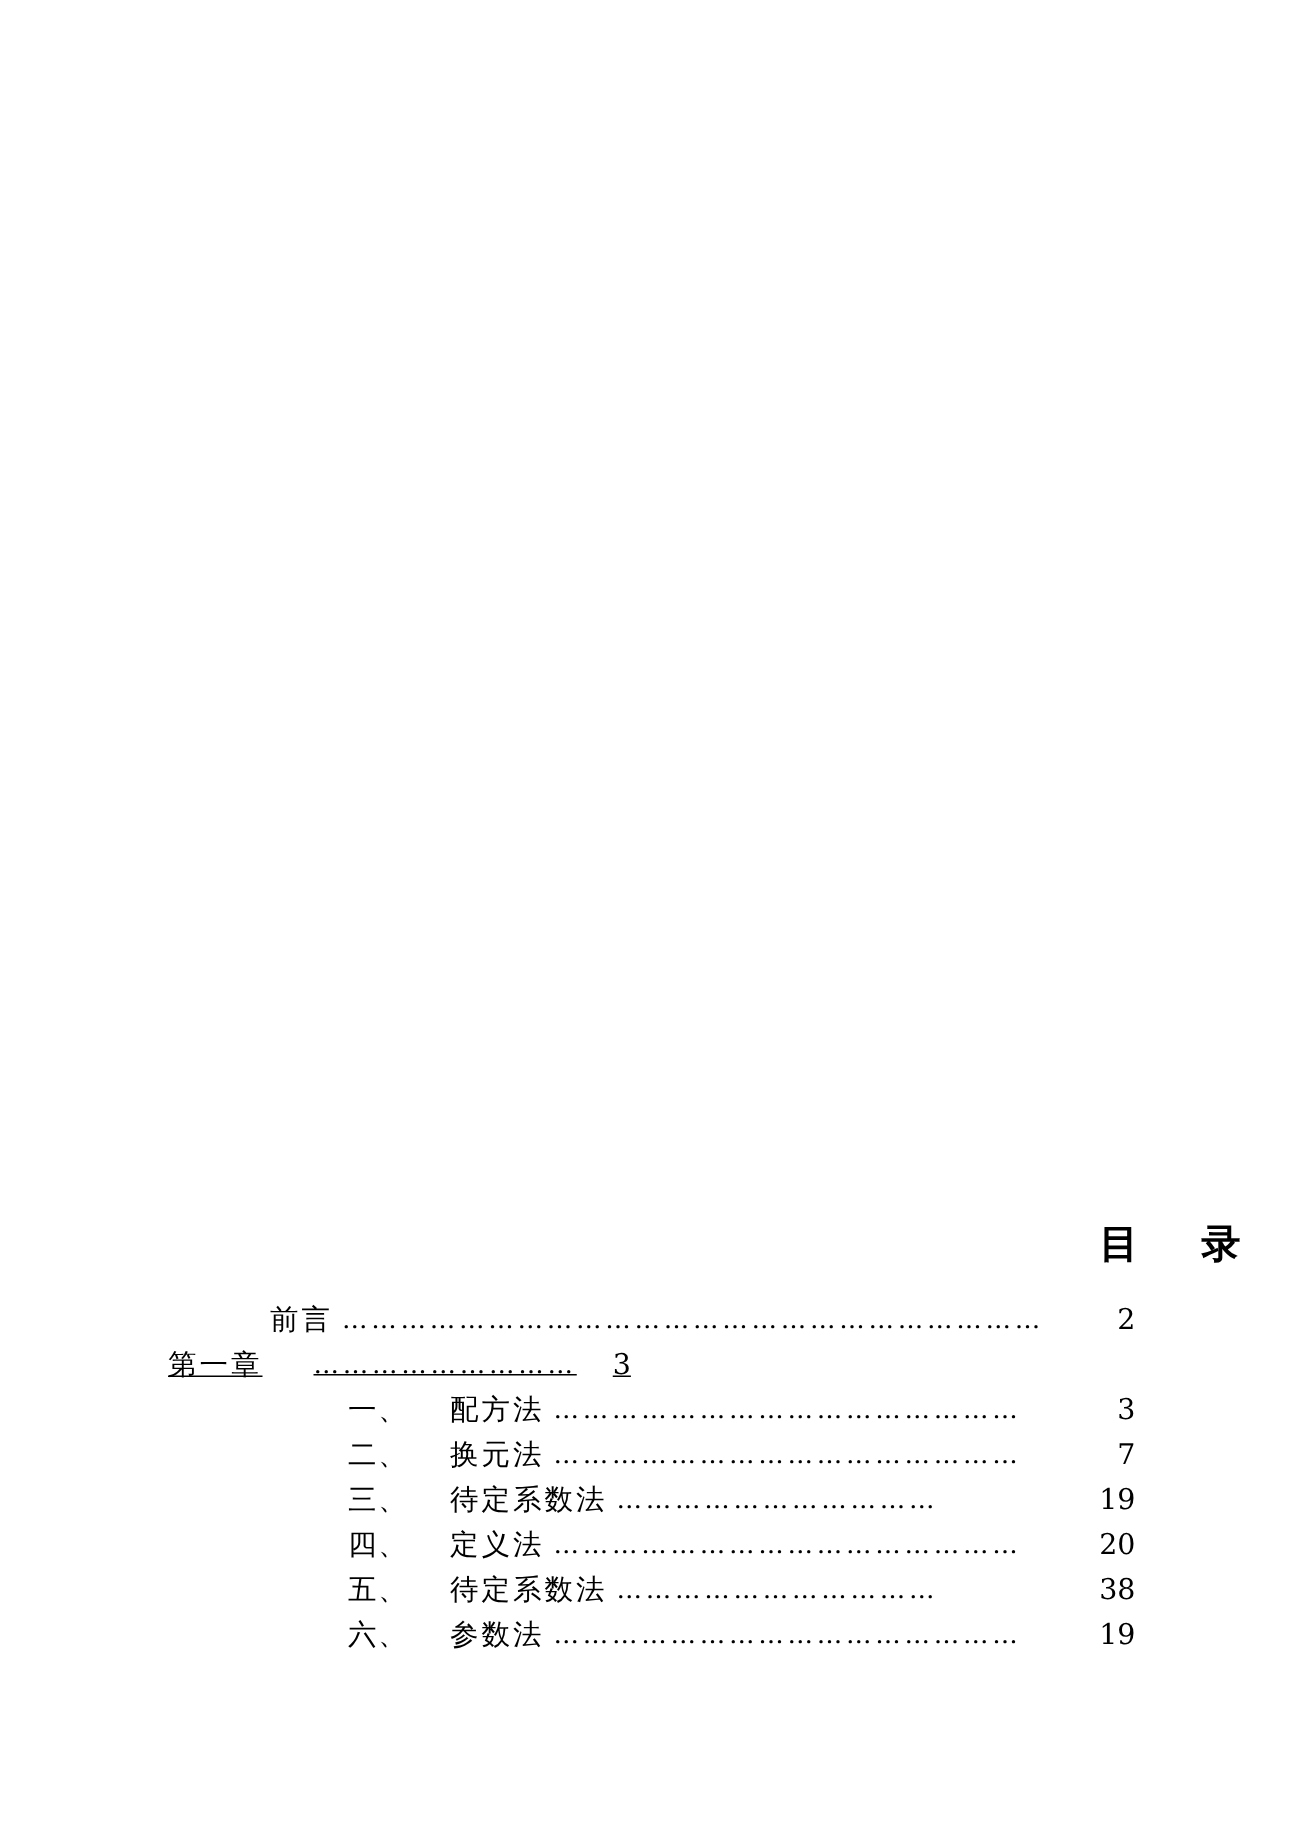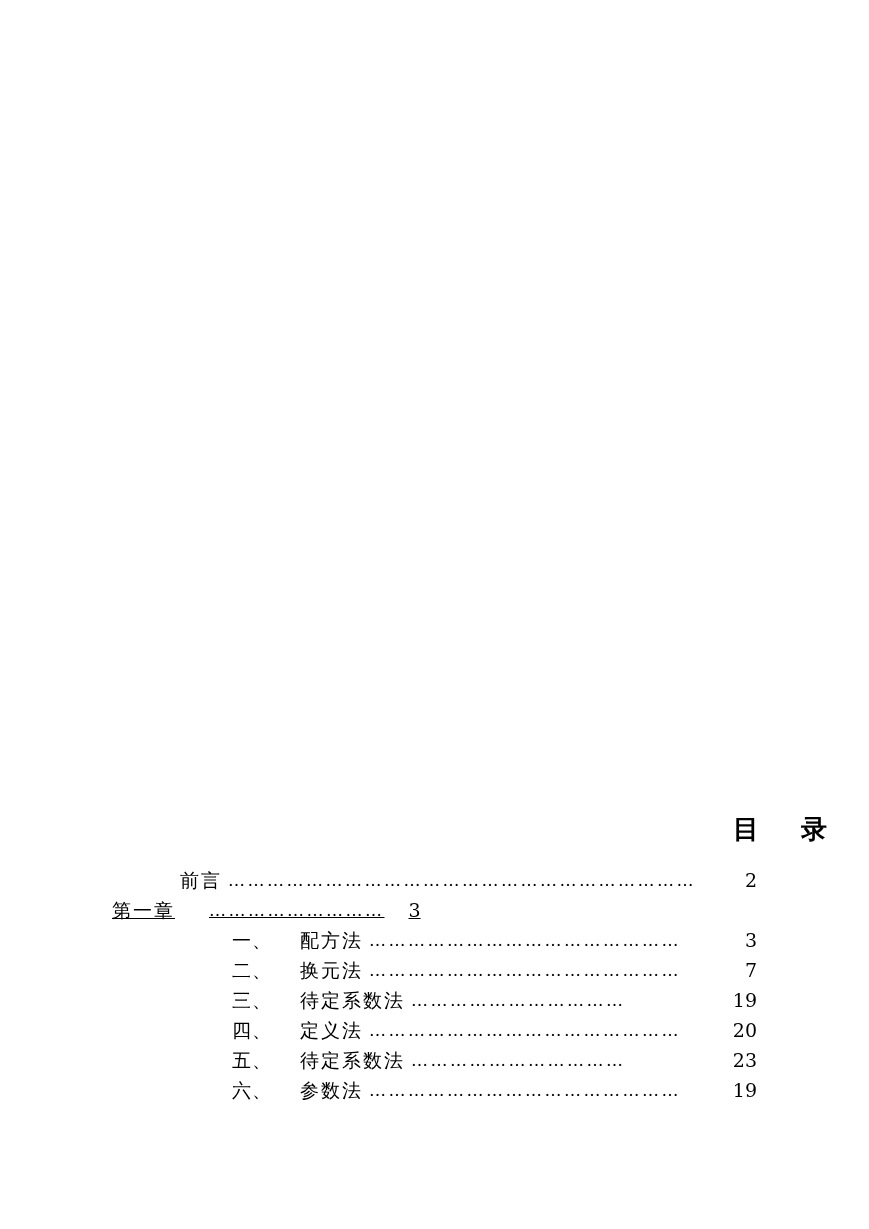--- a/index.html
+++ b/index.html
@@ -125,21 +125,21 @@
         <span class="label">定义法</span>
         <span class="dots flex">…………………………………………</span>
         <span class="pageno">20</span>
       </div>
 
       <div class="toc-row row-sub">
         <span class="num-label">五、</span>
         <span class="gap-md"></span>
         <span class="label">待定系数法</span>
         <span class="dots flex">……………………………</span>
-        <span class="pageno">23</span>
+        <span class="pageno">38</span>
       </div>
 
       <div class="toc-row row-sub">
         <span class="num-label">六、</span>
         <span class="gap-md"></span>
         <span class="label">参数法</span>
         <span class="dots flex">…………………………………………</span>
         <span class="pageno">19</span>
       </div>
 

